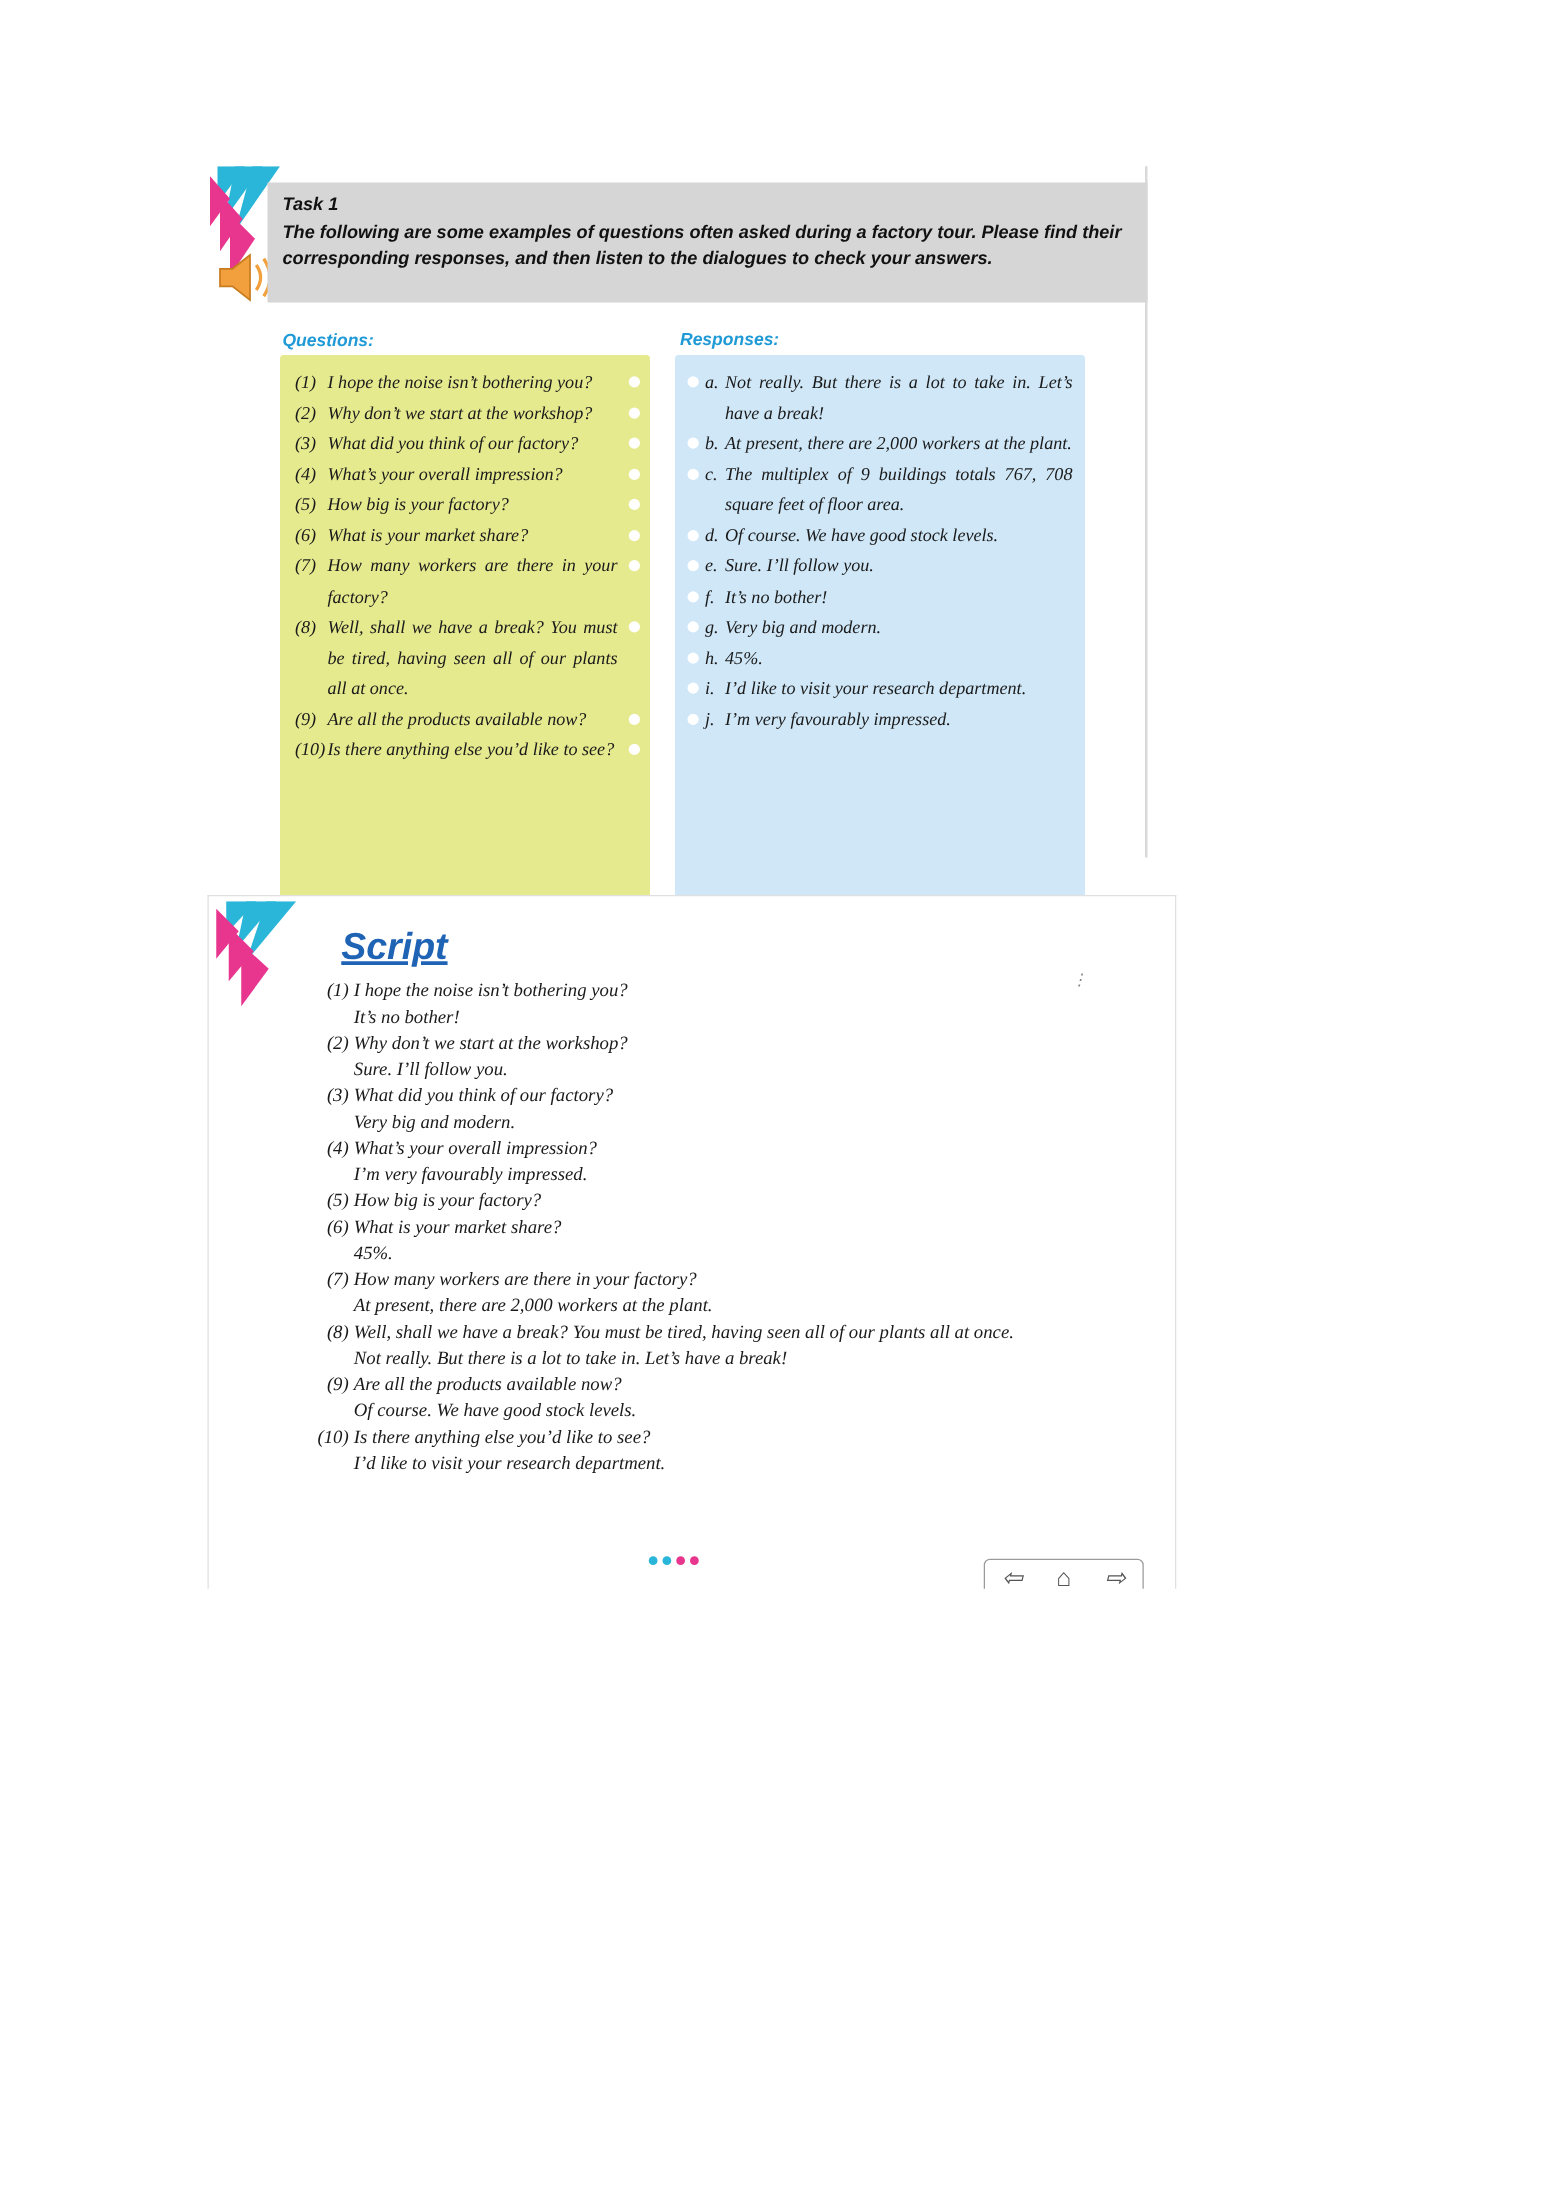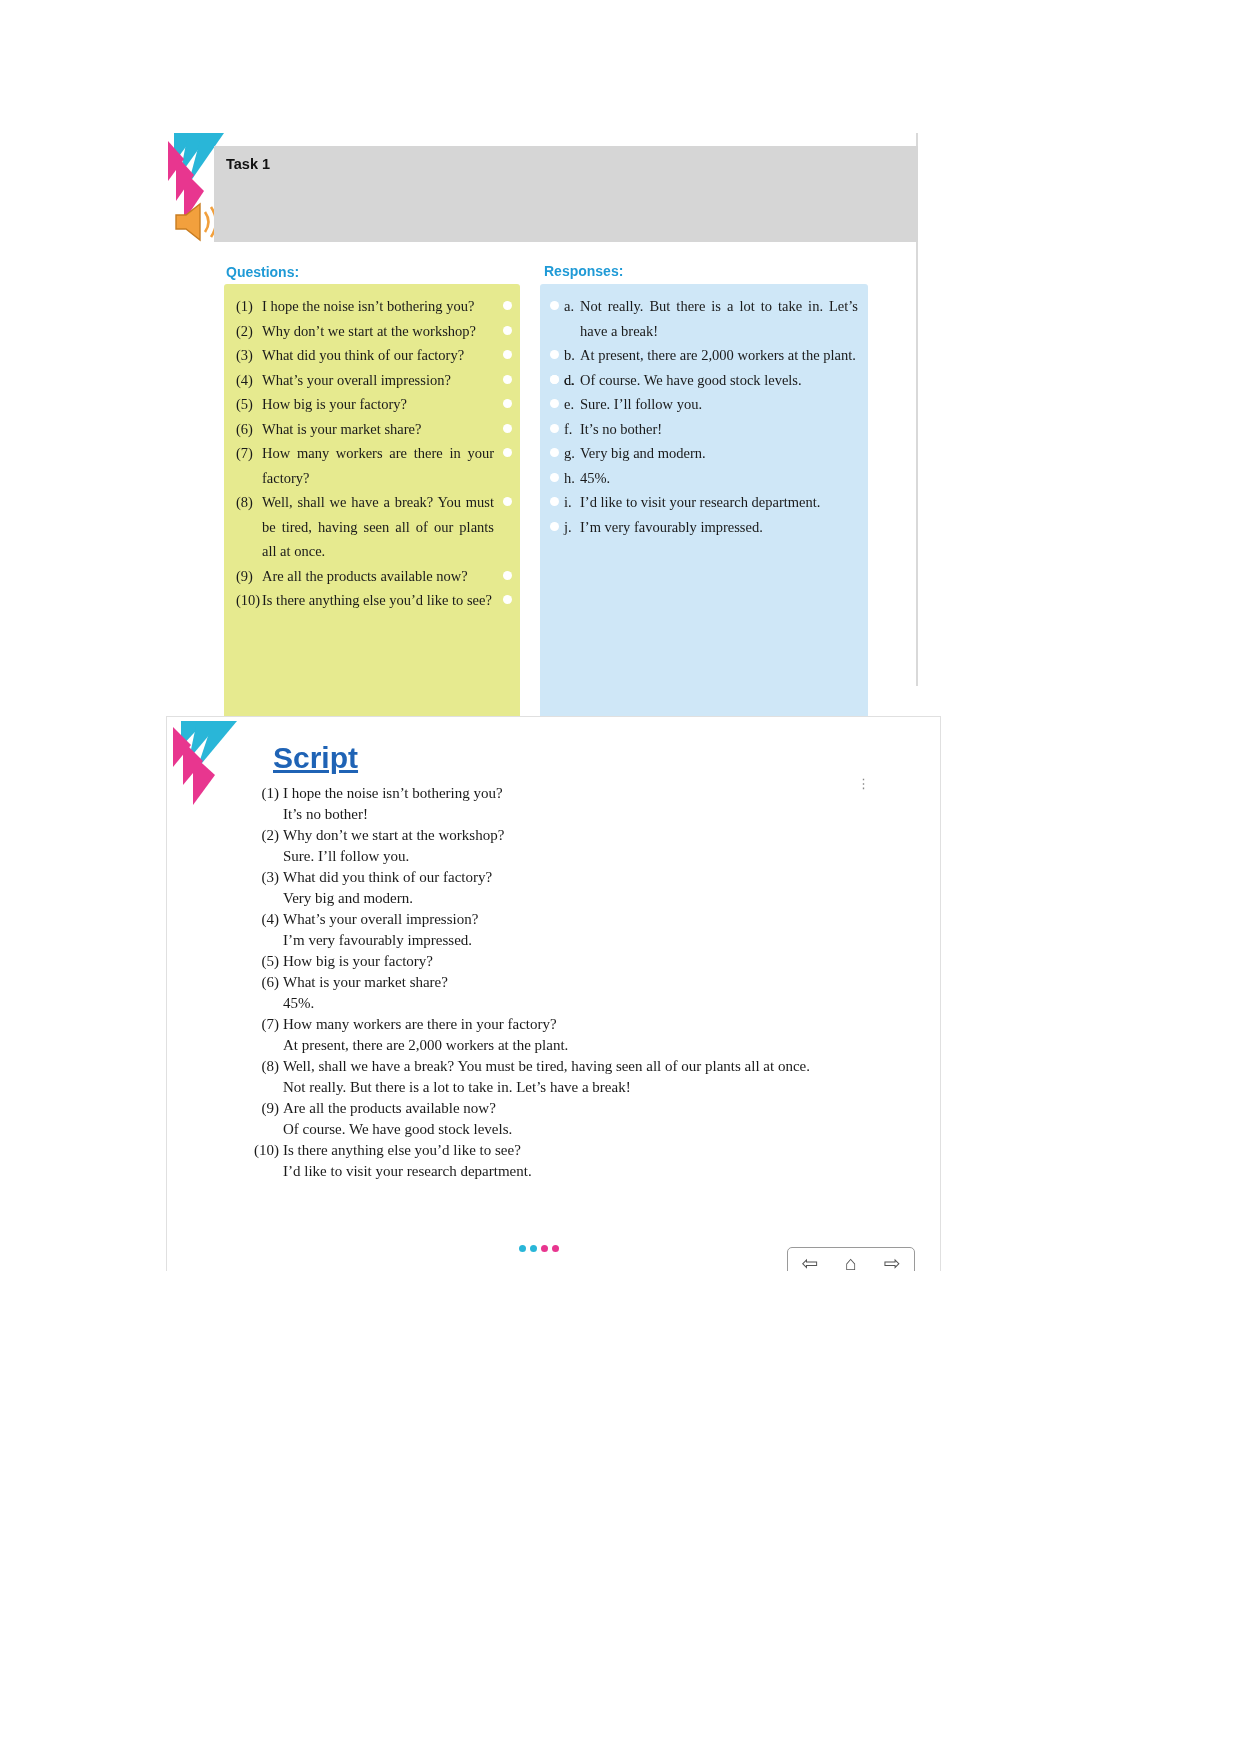--- a/index.html
+++ b/index.html
@@ -6,20 +6,21 @@
   html, body {
     margin: 0; padding: 0;
     background: #ffffff;
     width: 1240px; height: 1753px;
     font-family: "Liberation Serif", serif;
   }
   .page {
     position: relative;
     width: 1219px; height: 1753px;
     overflow: hidden;
+    font-style: italic;
   }
 
   
   .slide1 {
     position: absolute;
     left: 166px; top: 133px;
     width: 752px; height: 553px;
     background: #ffffff;
     border-right: 2px solid #d9d9d9;
   }
@@ -238,20 +239,21 @@
     </svg>
 
     <svg class="speaker-icon" viewBox="0 0 48 42">
       <polygon points="2,14 12,14 26,3 26,39 12,28 2,28" fill="#f2a03d" stroke="#c87c20" stroke-width="1.4"></polygon>
       <path d="M31,11 q7,10 0,20" stroke="#f2a03d" stroke-width="2.6" fill="none"></path>
       <path d="M37,6 q10,15 0,30" stroke="#f2a03d" stroke-width="2.6" fill="none"></path>
     </svg>
 
     <div class="task-banner">
       <span class="ttl">Task 1</span>
+      <span>The following are some examples of questions often asked during a factory tour. Please find their corresponding responses, and then listen to the dialogues to check your answers.</span>
     </div>
 
     <div class="col-head q-head">Questions:</div>
     <div class="col-head r-head">Responses:</div>
 
     <div class="qbox">
       <div class="qitem">
         <span class="lbl">(1)</span>
         <span>I hope the noise isn’t bothering you?</span>
         <i class="dot" style="right:-18px; top:7px;"></i>
@@ -310,20 +312,21 @@
         <span>Not really. But there is a lot to take in. Let’s have a break!</span>
       </div>
       <div class="ritem">
         <i class="rdot" style="top:7px;"></i>
         <span class="lbl">b.</span>
         <span>At present, there are 2,000 workers at the plant.</span>
       </div>
       <div class="ritem">
         <i class="rdot" style="top:7px;"></i>
         <span class="lbl">c.</span>
+        <span>The multiplex of 9 buildings totals 767, 708 square feet of floor area.</span>
       </div>
       <div class="ritem">
         <i class="rdot" style="top:7px;"></i>
         <span class="lbl">d.</span>
         <span>Of course. We have good stock levels.</span>
       </div>
       <div class="ritem">
         <i class="rdot" style="top:7px;"></i>
         <span class="lbl">e.</span>
         <span>Sure. I’ll follow you.</span>

